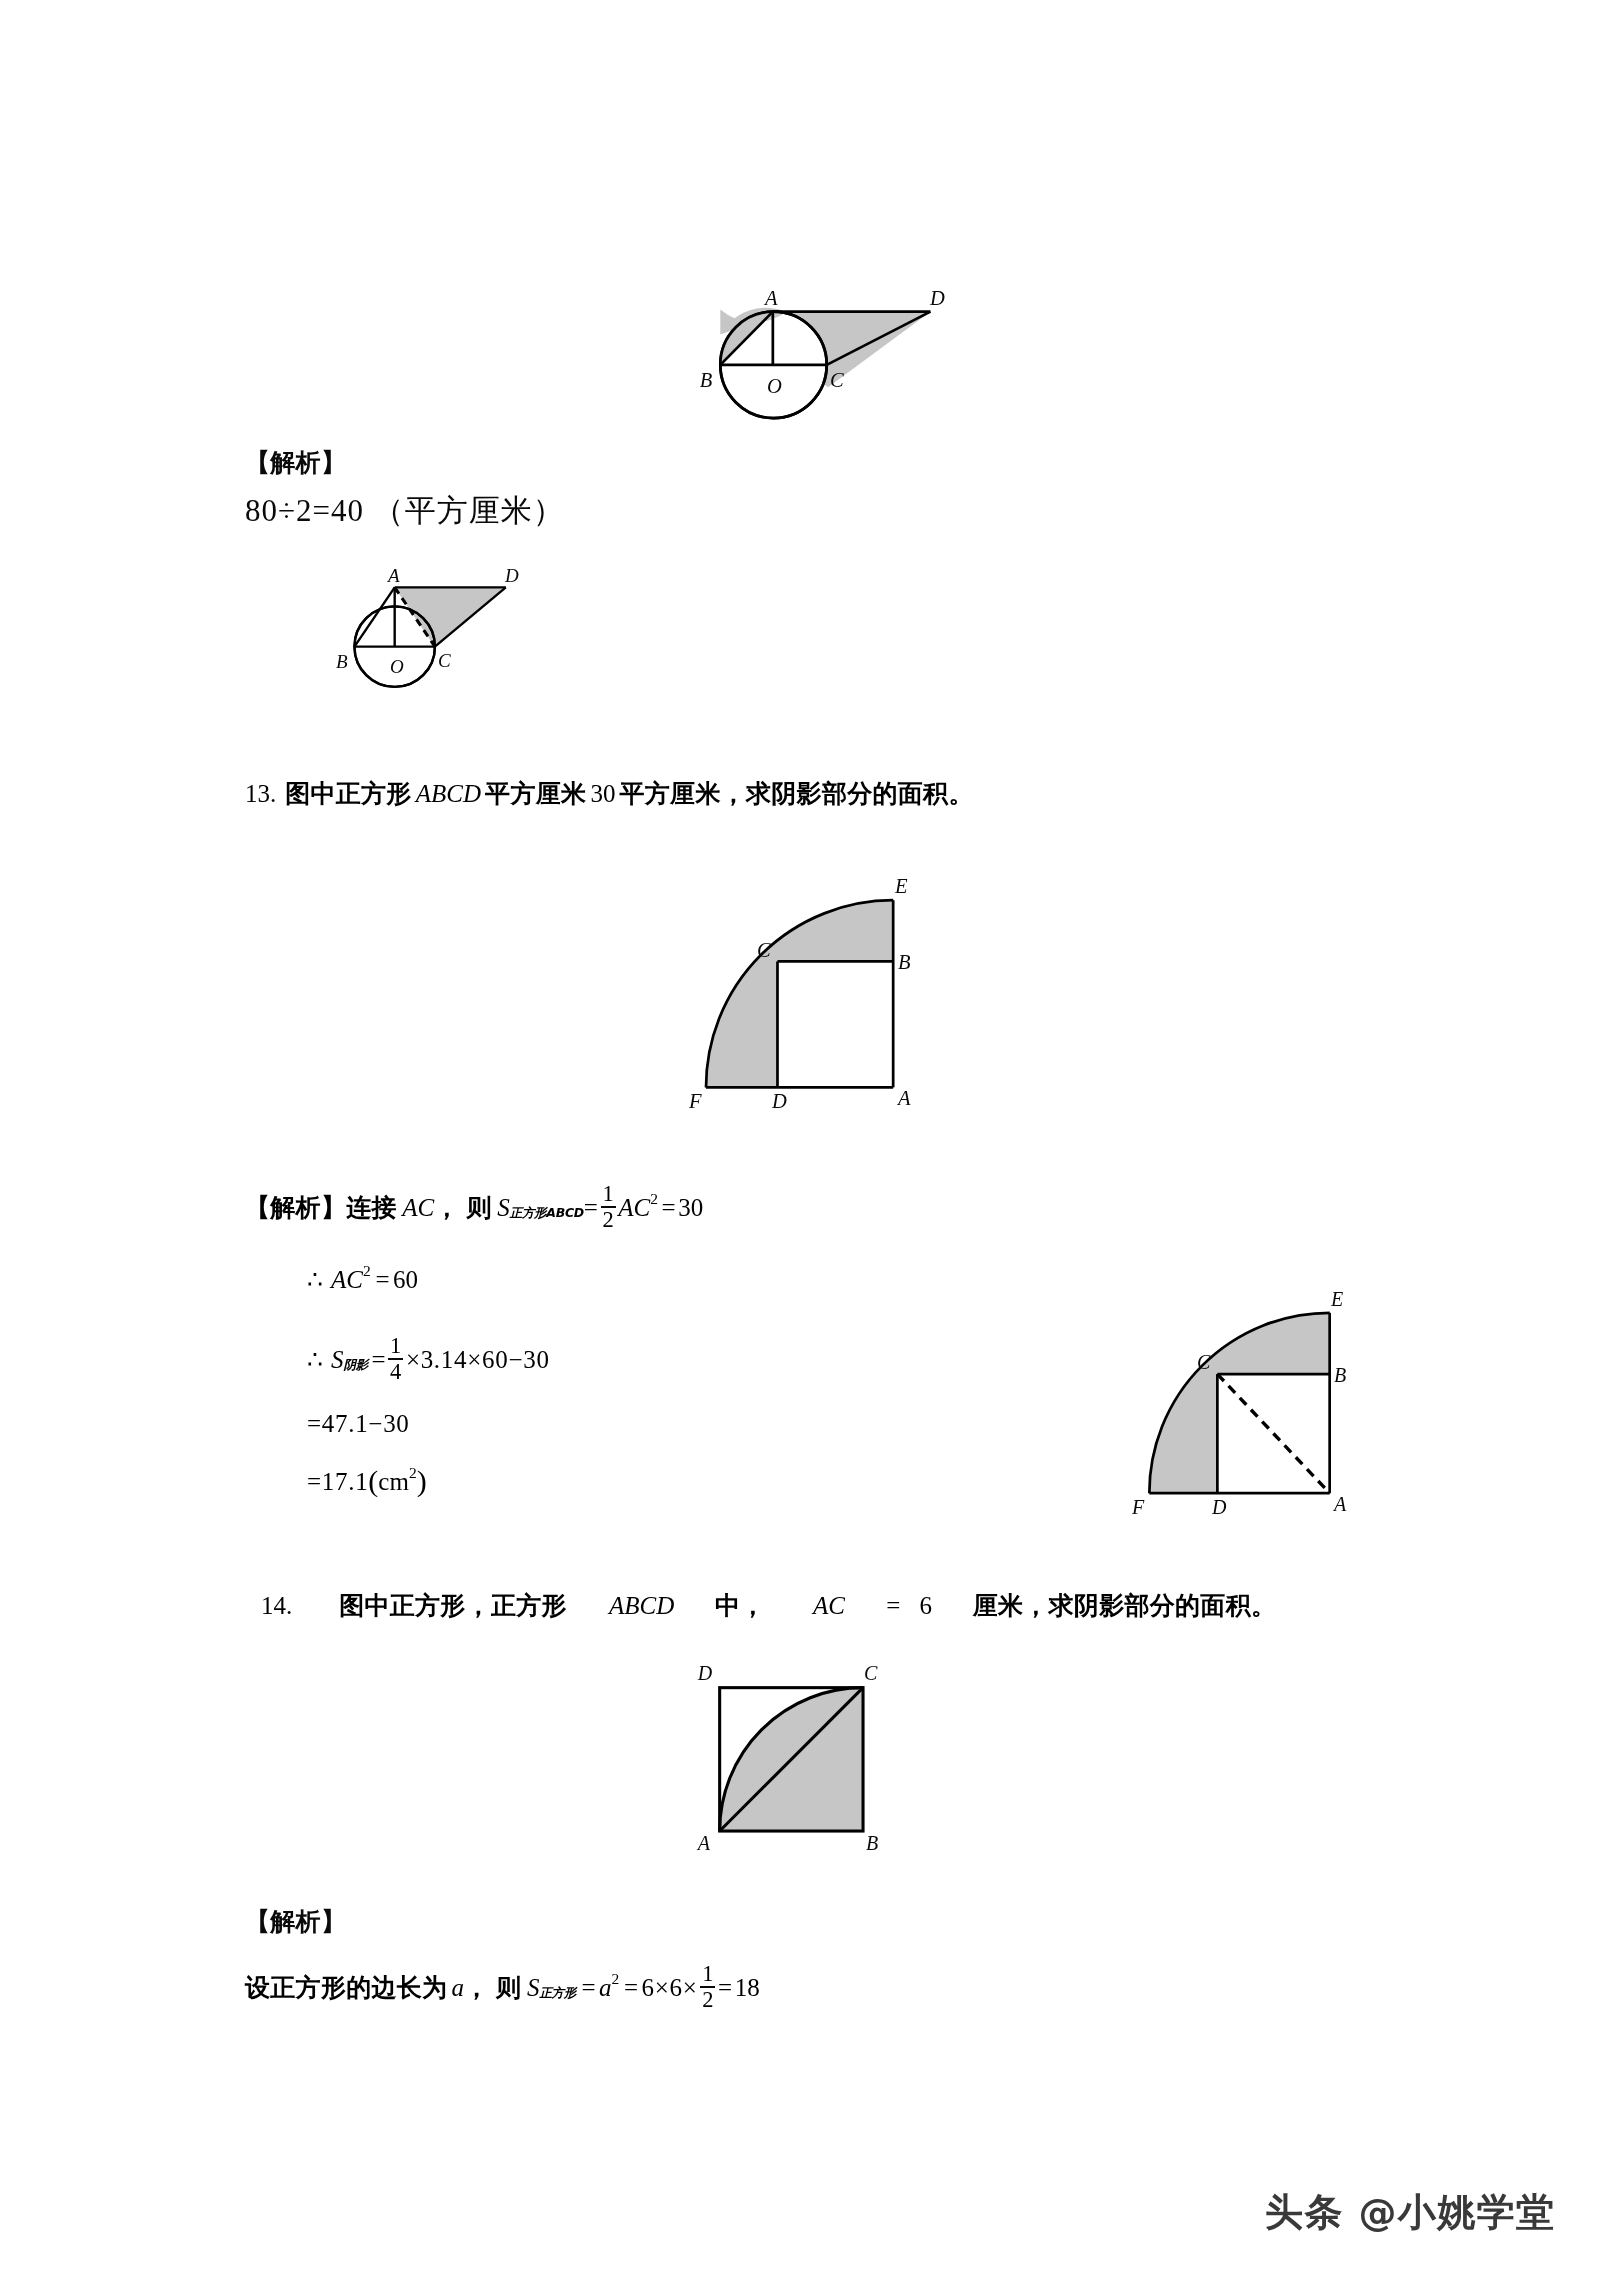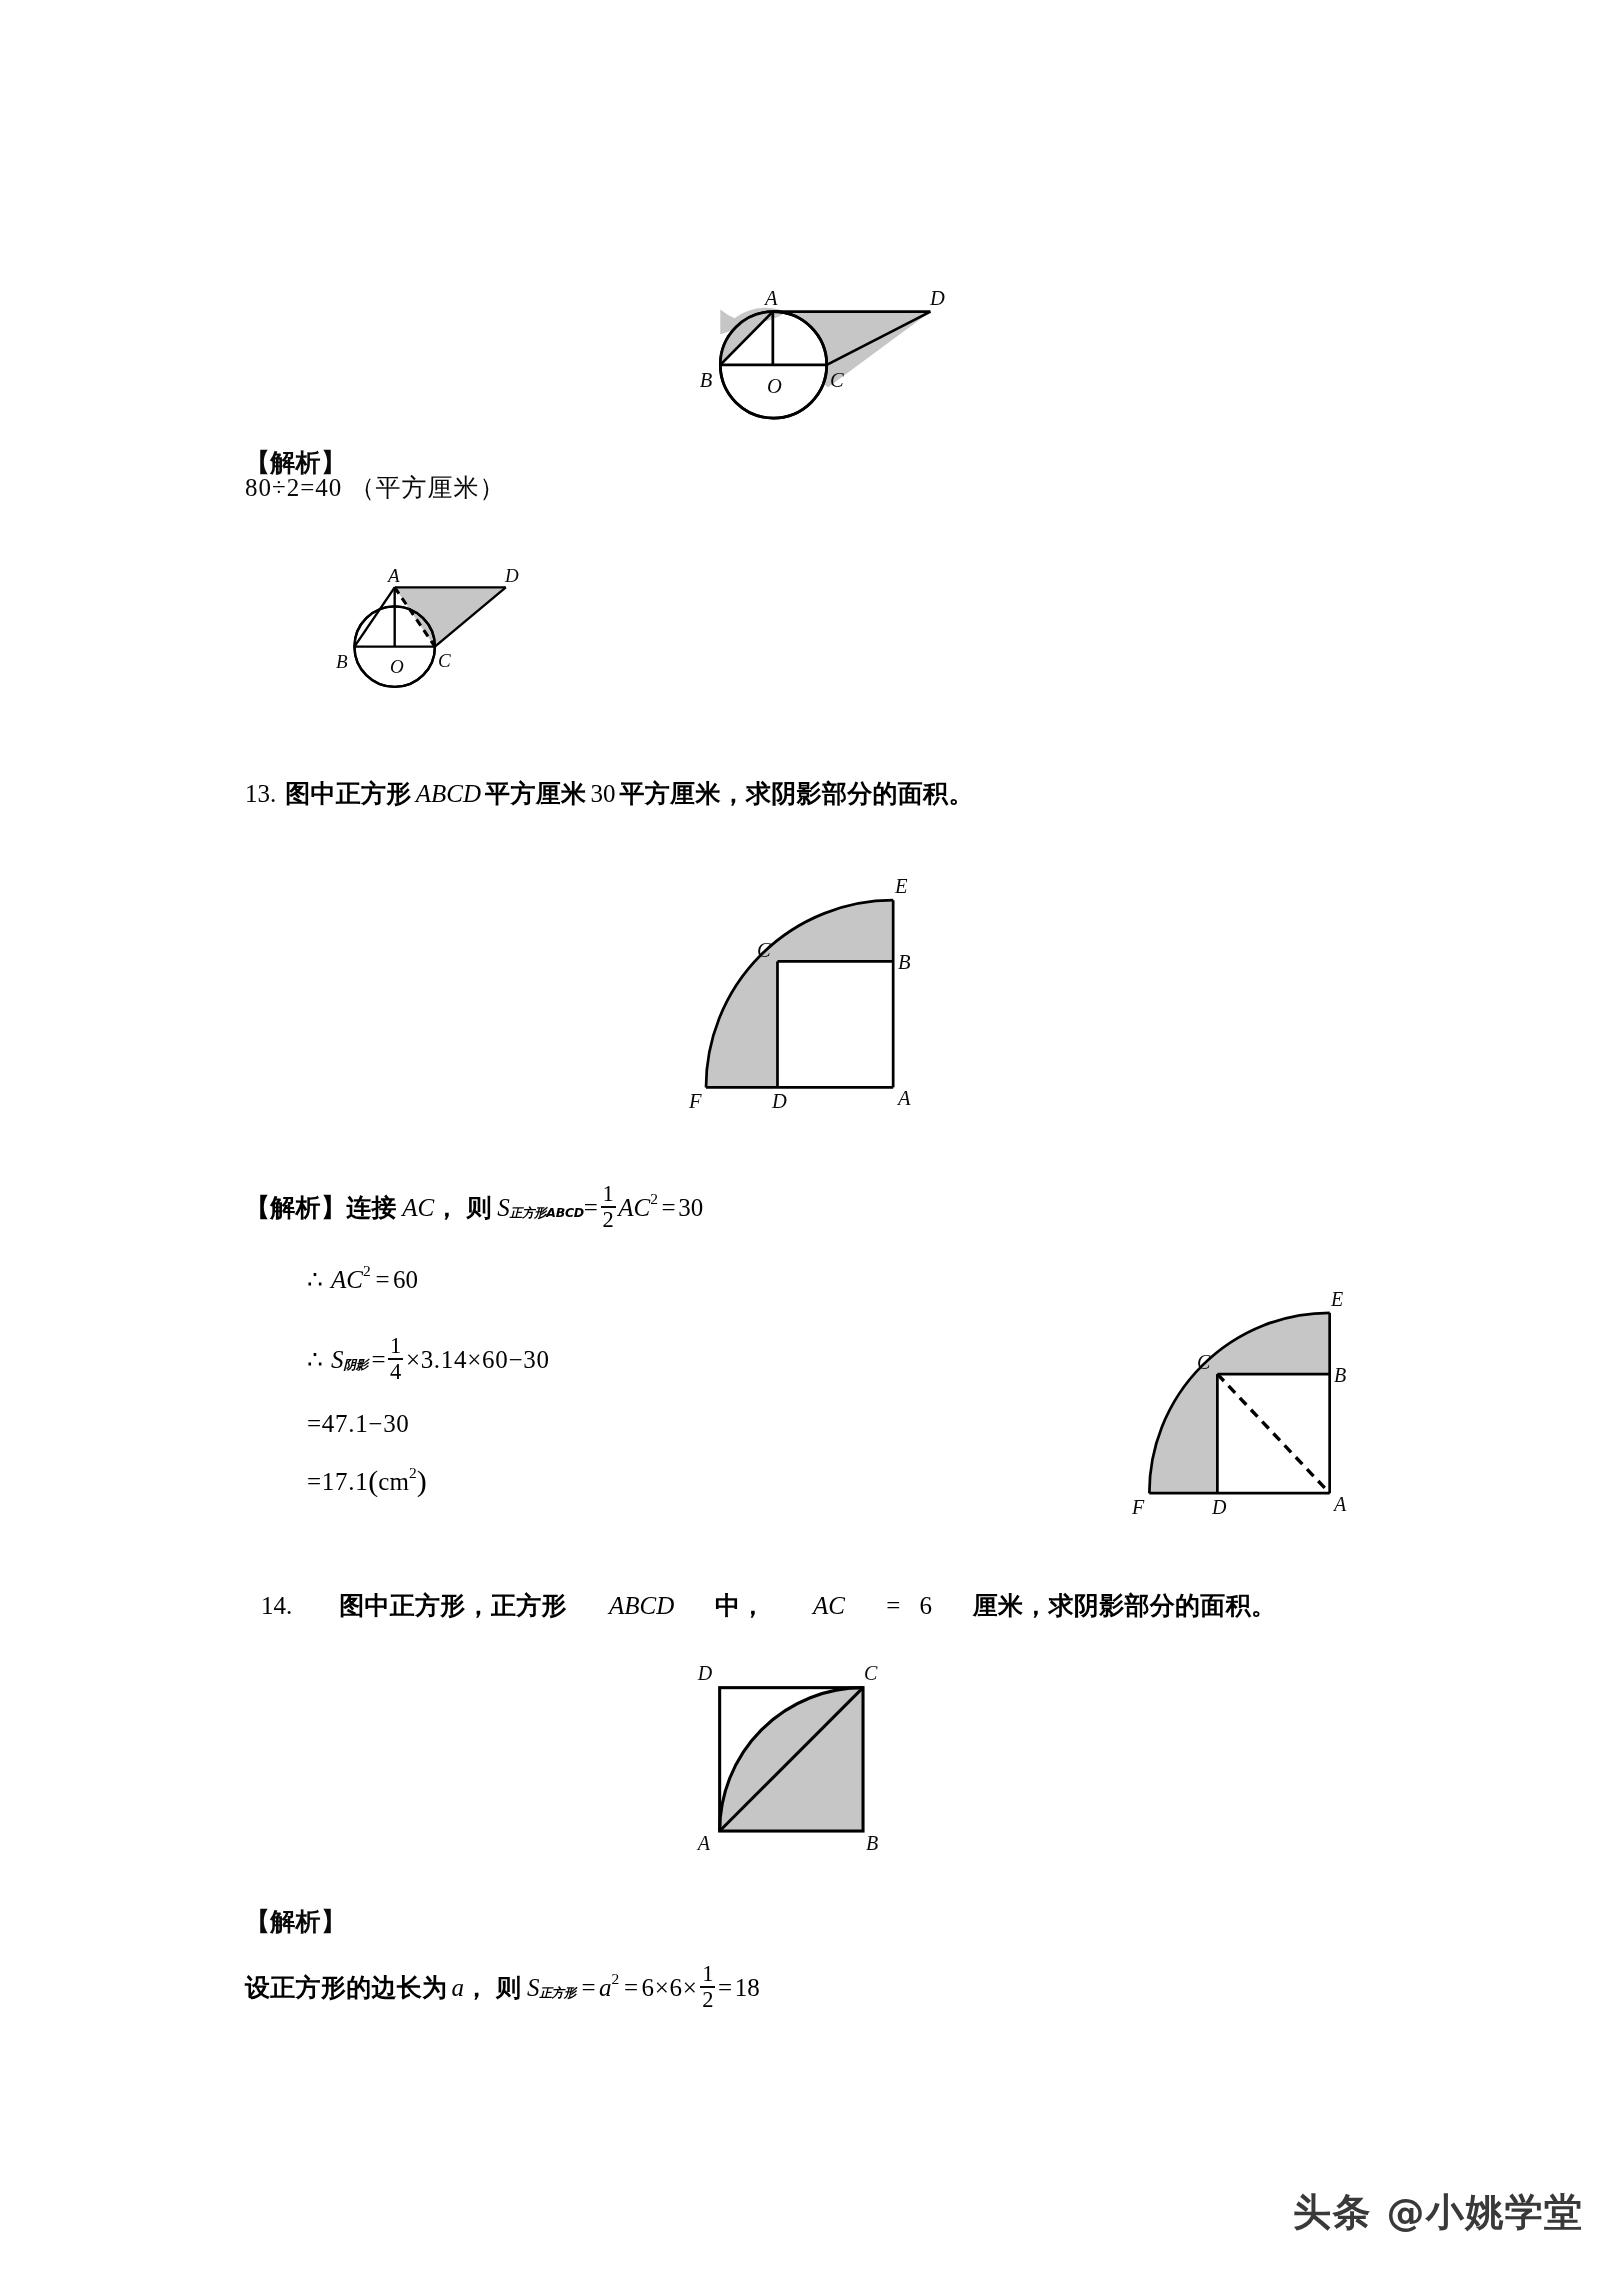--- a/index.html
+++ b/index.html
@@ -100,21 +100,20 @@
   }
 
   
   .watermark {
     position: absolute;
     font-family: "DejaVu Sans", "Liberation Sans", sans-serif;
     font-weight: 700;
     color: #2b2b2b;
     white-space: nowrap;
     opacity: 0.93;
-    margin-left: 28px;
   }
 </style>
 </head>
 <body>
 
 <div class="page">
 
   <div class="fig" style="left:695px; top:225px; width:273px; height:191px;">
     <svg width="273" height="191" viewBox="0 0 400 280">
 
@@ -136,21 +135,21 @@
       <circle cx="115" cy="205" r="78" fill="none" stroke="#000000" stroke-width="4"></circle>
     </svg>
     <span class="lbl" style="left:70px; top:63px; font-size:20.5px;">A</span>
     <span class="lbl" style="left:4.8px; top:145px; font-size:20.5px;">B</span>
     <span class="lbl" style="left:135px; top:145px; font-size:20.5px;">C</span>
     <span class="lbl" style="left:235px; top:63px; font-size:20.5px;">D</span>
     <span class="lbl" style="left:72px; top:151px; font-size:20.5px;">O</span>
   </div>
 
   <span class="txt cjk" style="left:245px; top:450px; font-size:25px;">【解析】</span>
-  <span class="txt mathn" style="left:245px; top:475px; font-size:25px; letter-spacing:1px;text-align:center;">80÷2=40 （平方厘米）</span>
+  <span class="txt mathn" style="left:245px; top:495px; font-size:31px; letter-spacing:1px;text-align:center;">80÷2=40 （平方厘米）</span>
 
   <div class="fig" style="left:334px; top:566px; width:225px; height:164px;">
     <svg width="225" height="164" viewBox="0 0 330 240">
 
       <path d="M 89 31 L 252 31 L 148 118 L 89 31 Z" fill="#c6c6c6" stroke="none"></path>
       <path d="M 89 31 A 59 59 0 0 1 148 118 L 89 31 Z" fill="#c6c6c6" stroke="none"></path>
 
       <circle cx="89" cy="118" r="59" fill="none" stroke="#000000" stroke-width="3.5"></circle>
 
       <line x1="30" y1="118" x2="148" y2="118" stroke="#000000" stroke-width="3.5"></line>

